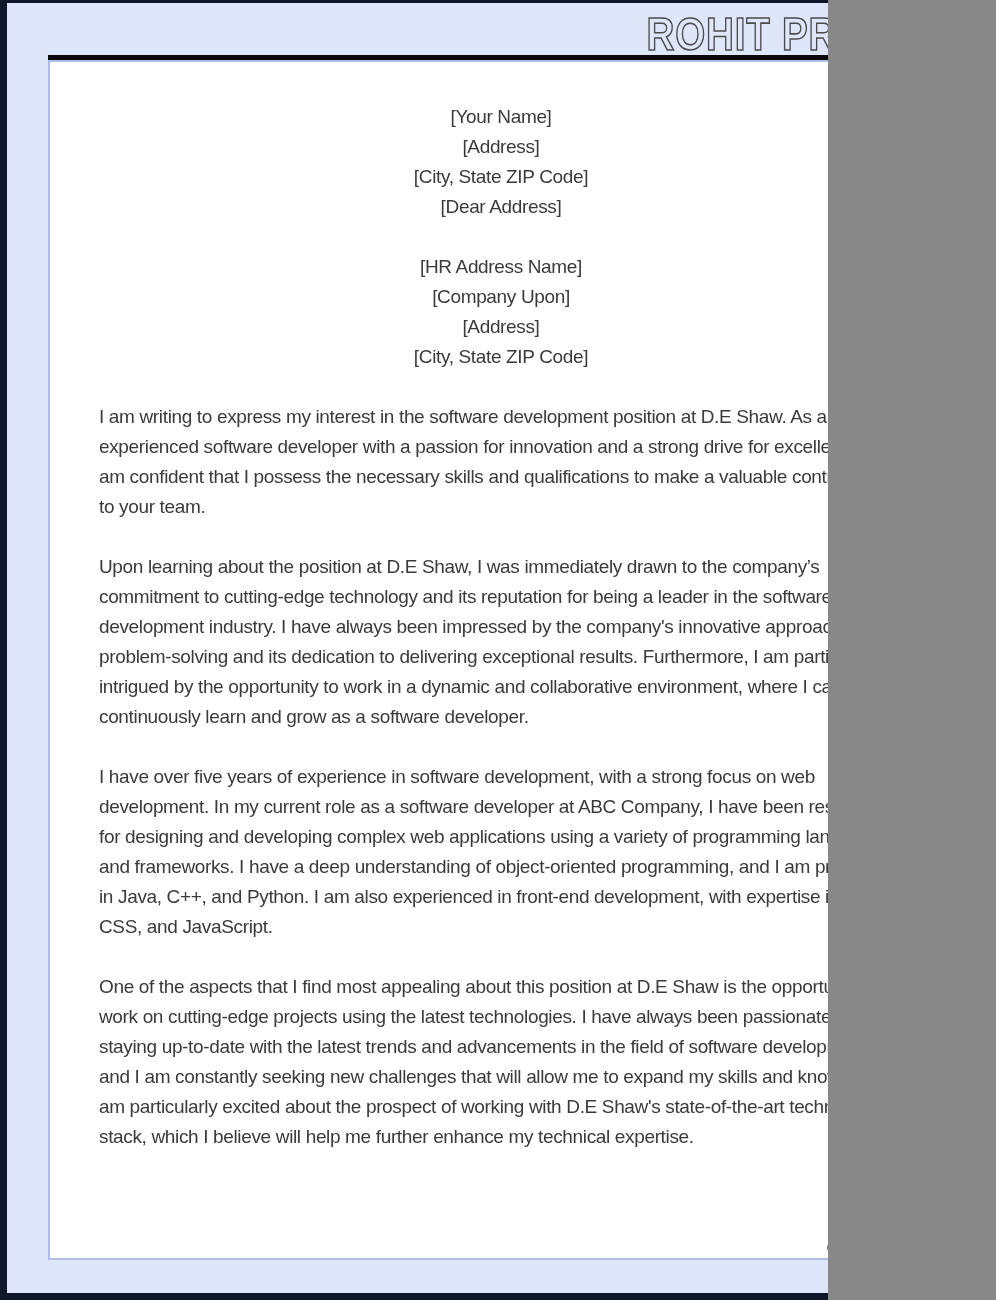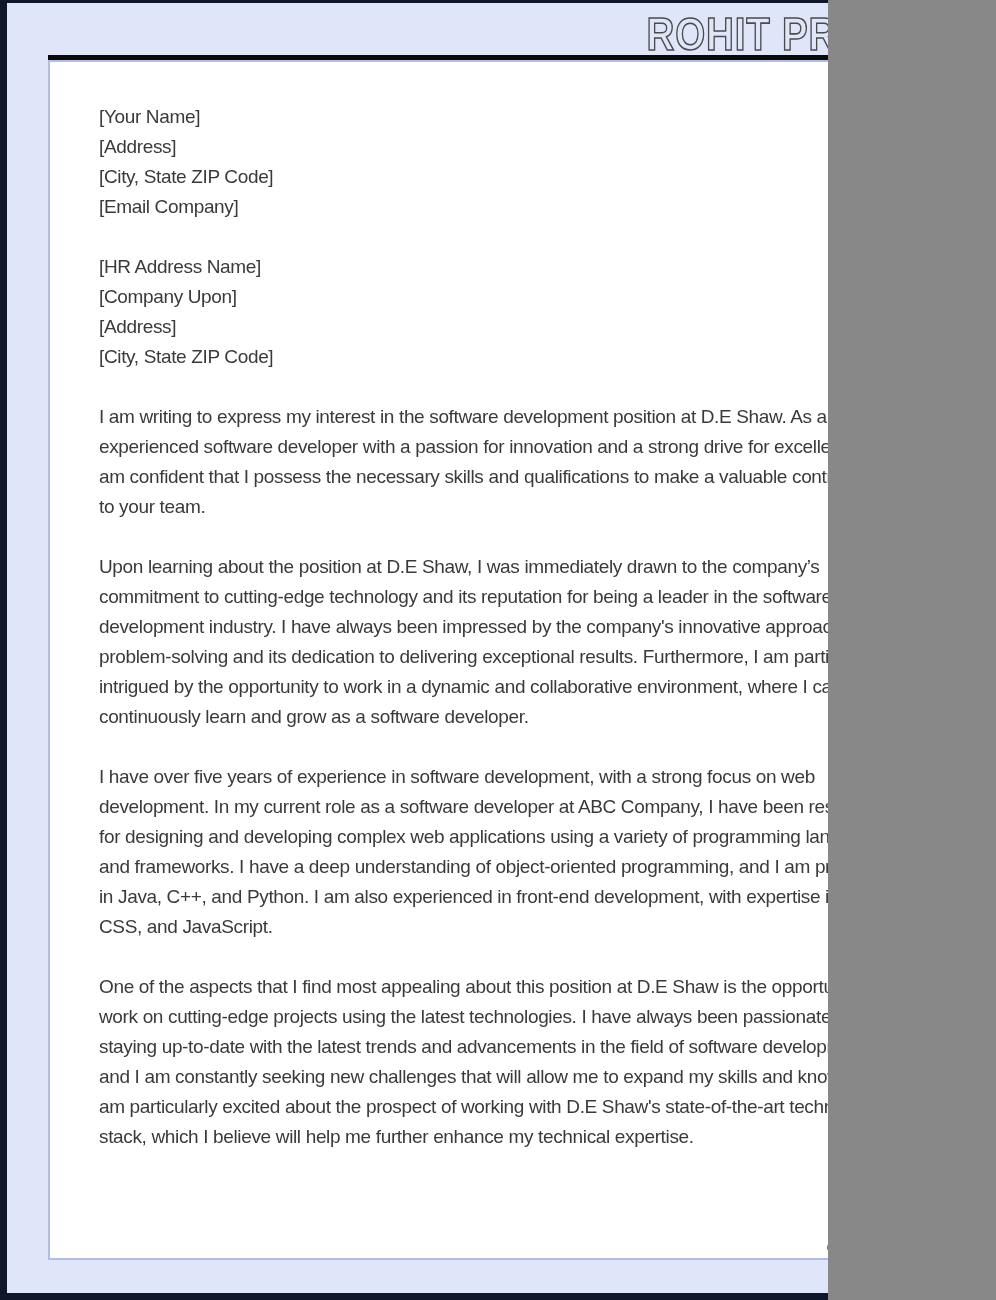--- a/index.html
+++ b/index.html
@@ -52,21 +52,21 @@
   }
   .content {
     padding: 40px 45px 0 49px;
     font-size: 19px;
     line-height: 30px;
     letter-spacing: -0.35px;
     color: #3a3a3a;
   }
   .content .block { margin: 0 0 30px 0; }
   .content p { margin: 0 0 30px 0; }
-  .addr-line { white-space: nowrap; }
+  .addr-line { white-space: nowrap; text-align: center; }
   .watermark {
     position: absolute;
     right: 10px;
     bottom: 1px;
     font-size: 17px;
     line-height: 20px;
     letter-spacing: 0.1px;
     color: #4a4a4a;
     white-space: nowrap;
     font-weight: bold;
@@ -82,21 +82,21 @@
 
     <div class="top-bar"></div>
 
     <div class="doc">
       <div class="content">
 
         <div class="block">
           <div class="addr-line">[Your Name]</div>
           <div class="addr-line">[Address]</div>
           <div class="addr-line">[City, State ZIP Code]</div>
-          <div class="addr-line">[Email Company]</div>
+          <div class="addr-line">[Dear Address]</div>
         </div>
 
         <div class="block">
           <div class="addr-line">[HR Address Name]</div>
           <div class="addr-line">[Company Upon]</div>
           <div class="addr-line">[Address]</div>
           <div class="addr-line">[City, State ZIP Code]</div>
         </div>
 
 

